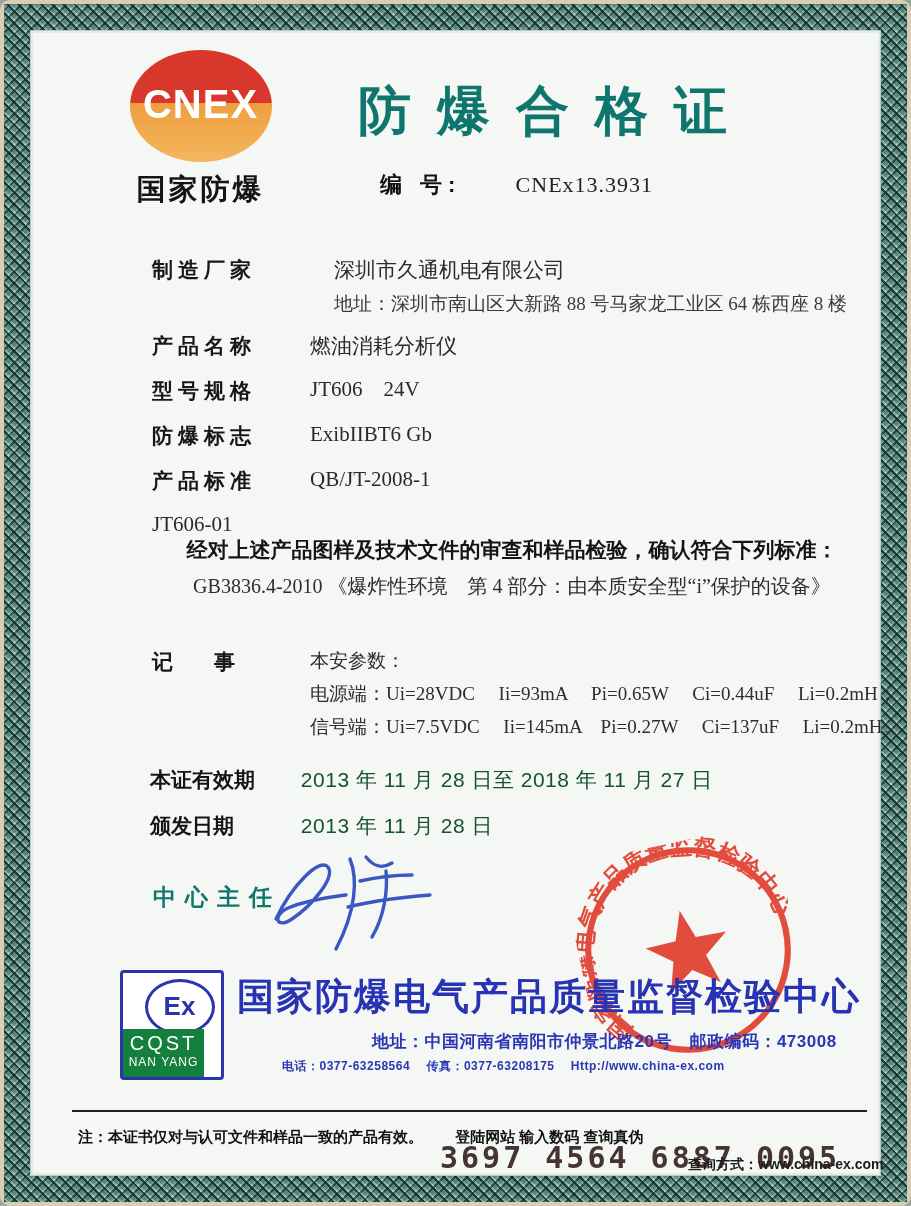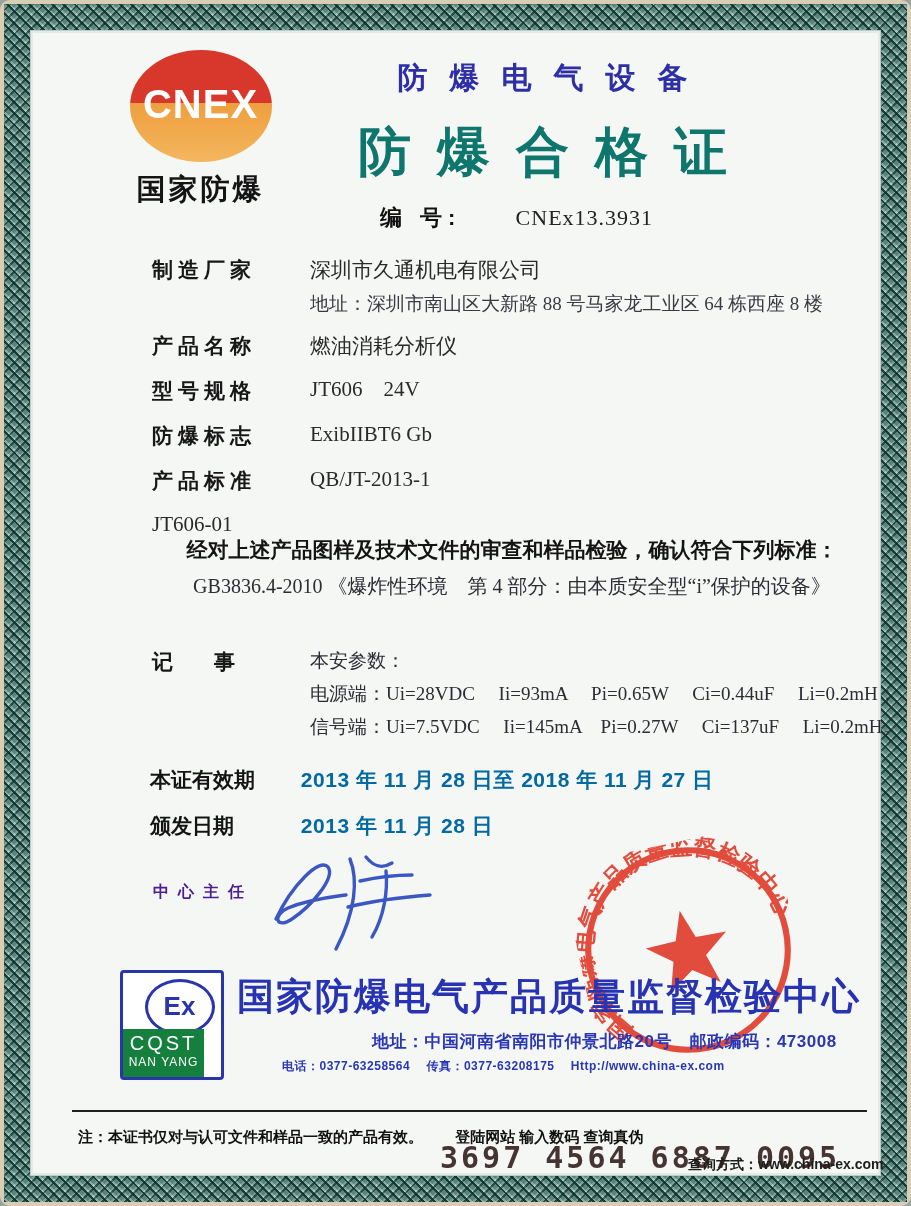--- a/index.html
+++ b/index.html
@@ -19,47 +19,47 @@
   .cnex-ellipse{width:142px;height:112px;margin:0 auto;border-radius:50%;
     background:linear-gradient(180deg,#d8382b 0%,#d8382b 47%,#ee9f3e 47%,#f4b65e 100%);
     display:flex;align-items:center;justify-content:center;}
   .cnex-text{color:#fff;font-weight:bold;font-size:40px;letter-spacing:1px;margin-top:-4px;}
   .cnex-caption{margin-top:8px;font-size:29px;font-weight:bold;color:#141414;letter-spacing:3px;}
 
   
   .head{left:255px;top:58px;width:575px;text-align:center;color:#2e2ea6;}
   .subtitle{font-size:30px;font-weight:bold;letter-spacing:22px;text-indent:22px;}
   .title{margin-top:18px;font-size:53px;font-weight:bold;letter-spacing:26px;text-indent:26px;color:#0f766e;}
-  .cert-no{margin-top:14px;font-size:22px;color:#111;text-align:left;padding-left:125px;}
+  .cert-no{margin-top:22px;font-size:22px;color:#111;text-align:left;padding-left:125px;}
   .no-label{font-weight:bold;letter-spacing:6px;}
   .no-value{font-family:"Liberation Serif",serif;margin-left:48px;letter-spacing:1px;color:#222;}
 
   
   .fields{left:152px;top:256px;width:700px;}
   .frow{display:flex;margin-bottom:17px;}
   .frow .lbl{width:158px;flex:0 0 158px;font-size:21px;font-weight:bold;color:#171717;letter-spacing:5px;}
   .frow .val{font-family:"Liberation Serif",serif;font-size:21px;color:#2a2a2a;white-space:pre;}
   .frow .addr{font-family:"Liberation Serif",serif;font-size:19px;color:#3a3a42;margin-top:7px;}
-  .frow.tall{margin-bottom:15px;}
+  .frow.tall{margin-bottom:15px;gap:24px;}
 
   .standards{left:152px;top:536px;width:720px;text-align:center;}
   .std-intro{font-size:21px;font-weight:bold;color:#141414;}
   .std-item{font-family:"Liberation Serif",serif;font-size:20px;color:#2c2c34;margin-top:9px;}
 
   .notes{left:152px;top:648px;width:720px;display:flex;}
   .notes .lbl{width:158px;flex:0 0 158px;font-size:21px;font-weight:bold;letter-spacing:10px;color:#171717;}
   .notes .nlines{font-family:"Liberation Serif",serif;font-size:19px;color:#2c2c34;}
   .notes .nlines div{margin-bottom:7px;white-space:pre;}
 
   .validity{left:150px;top:766px;font-size:21px;}
   .issue{left:150px;top:812px;font-size:21px;}
   .pair .lbl{font-weight:bold;color:#141414;display:inline-block;width:145px;}
-  .pair .val{font-weight:bold;color:#0369a1;letter-spacing:.5px;}
-
-  .director{left:153px;top:882px;font-size:16px;font-weight:bold;letter-spacing:9px;color:#4c1d95;}
+  .pair .val{font-weight:normal;color:#14532d;letter-spacing:.5px;}
+
+  .director{left:153px;top:882px;font-size:23px;font-weight:bold;letter-spacing:9px;color:#0f766e;}
   .signature{left:262px;top:845px;width:180px;height:115px;}
 
   .stamp{left:580px;top:842px;width:216px;height:216px;transform:rotate(-12deg);opacity:.9;}
 
   
   .ex-logo{left:120px;top:970px;width:104px;height:110px;border:3px solid #2a35ad;border-radius:4px;
            background:#fff;box-sizing:border-box;text-align:center;}
   .ex-top{height:61px;display:flex;align-items:center;justify-content:center;padding-left:15px;}
   .ex-ellipse{width:64px;height:50px;border:3px solid #2a35ad;border-radius:50%;
               display:flex;align-items:center;justify-content:center;margin-top:6px;background:#fff;}
@@ -90,21 +90,20 @@
   <div class="content">
 
     <div class="cnex-logo">
       <div class="cnex-ellipse">
         <span class="cnex-text">CNEX</span>
       </div>
       <div class="cnex-caption">国家防爆</div>
     </div>
 
     <div class="head">
-      <div class="subtitle">防爆电气设备</div>
       <div class="title">防爆合格证</div>
       <div class="cert-no">
         <span class="no-label">编 号:</span>
         <span class="no-value">CNEx13.3931</span>
       </div>
     </div>
 
     <div class="fields">
       <div class="frow tall">
         <span class="lbl">制造厂家</span>
@@ -120,21 +119,21 @@
       <div class="frow">
         <span class="lbl">型号规格</span>
         <span class="val">JT606    24V</span>
       </div>
       <div class="frow">
         <span class="lbl">防爆标志</span>
         <span class="val">ExibIIBT6 Gb</span>
       </div>
       <div class="frow">
         <span class="lbl">产品标准</span>
-        <span class="val">QB/JT-2013-1</span>
+        <span class="val">QB/JT-2008-1</span>
       </div>
       <div class="frow">
         <span class="val">JT606-01</span>
       </div>
     </div>
 
     <div class="standards">
       <div class="std-intro">经对上述产品图样及技术文件的审查和样品检验，确认符合下列标准：</div>
       <div class="std-item">GB3836.4-2010 《爆炸性环境　第 4 部分：由本质安全型“i”保护的设备》</div>
     </div>

